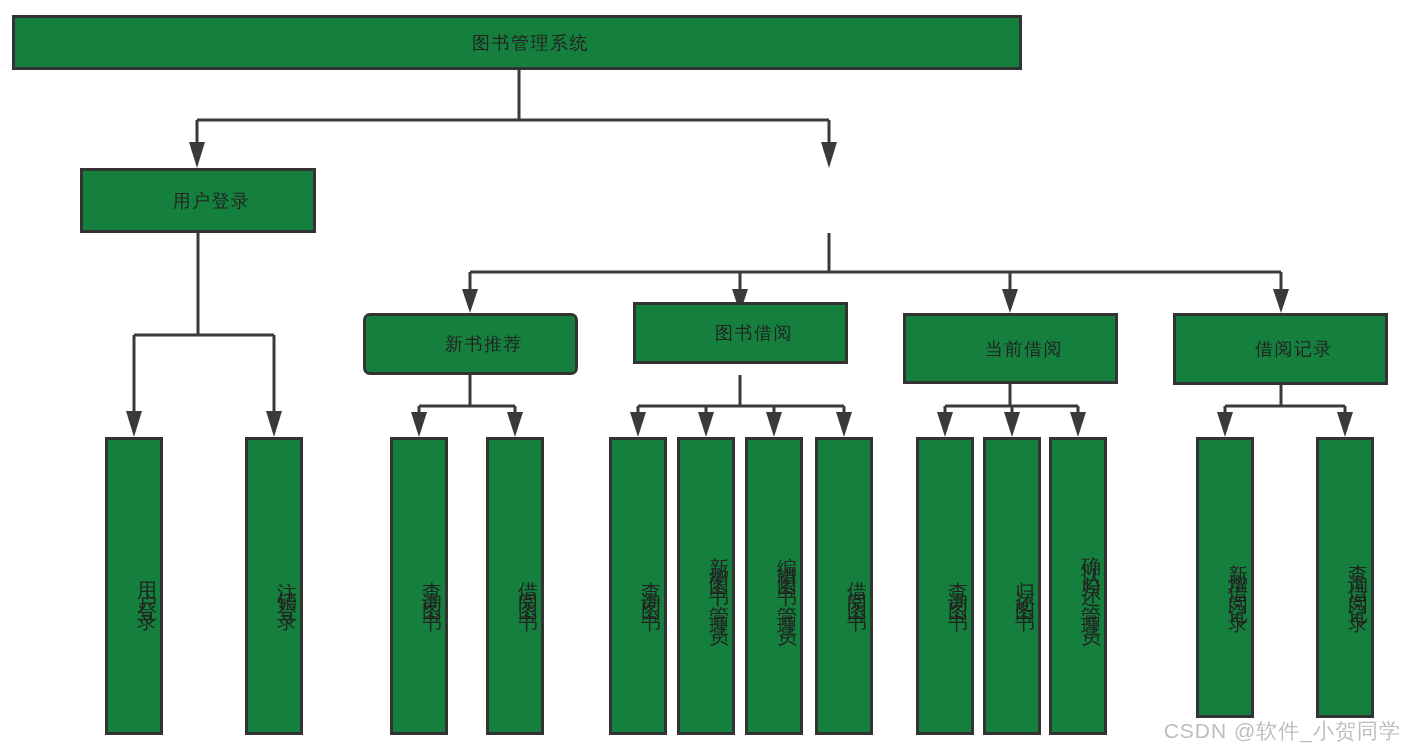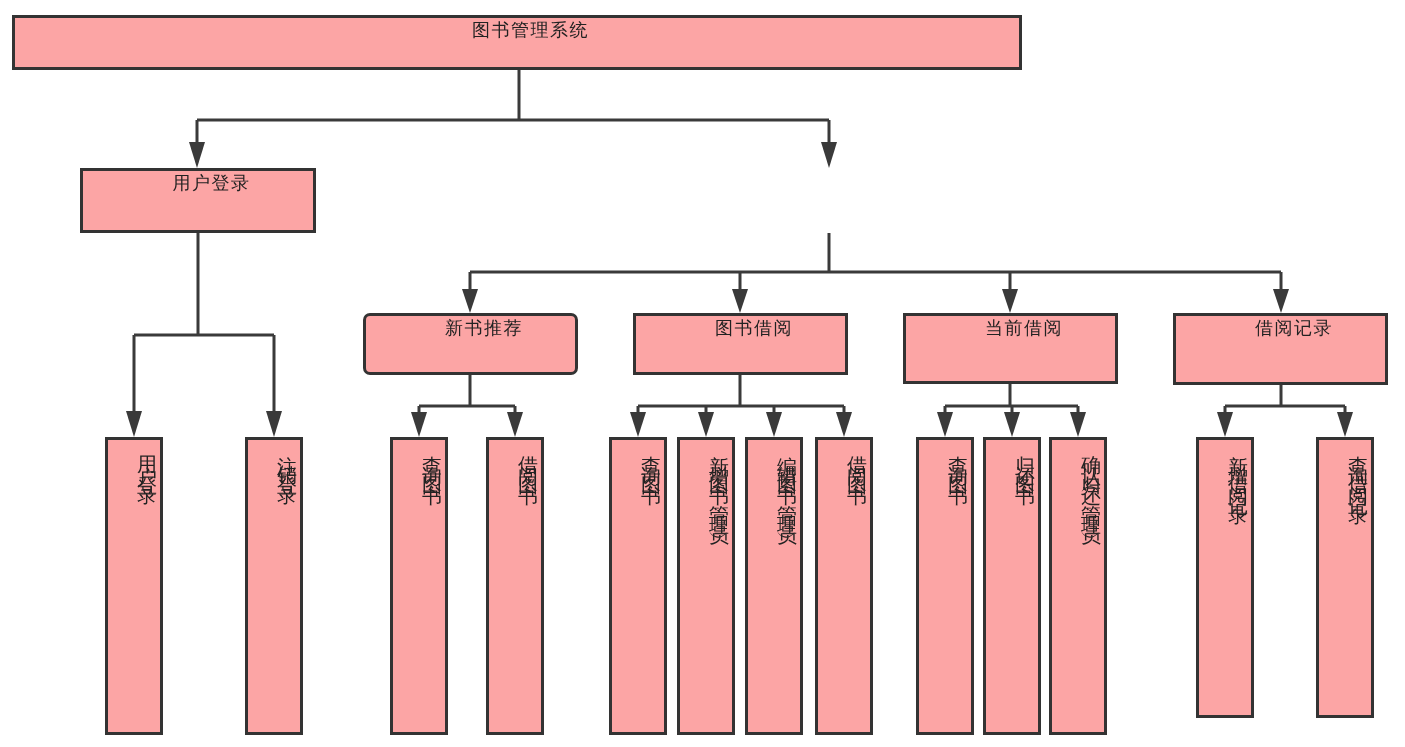--- a/index.html
+++ b/index.html
@@ -3,41 +3,41 @@
 <meta charset="utf-8">
 <style>
   html,body { margin:0; padding:0; background:#ffffff; }
   #canvas {
     position:relative; width:1405px; height:747px; background:#ffffff;
     font-family:"Liberation Sans","DejaVu Sans",sans-serif; overflow:hidden;
   }
   #connector-svg { position:absolute; left:0; top:0; z-index:0; }
   .box {
     position:absolute; box-sizing:border-box;
-    border:3px solid #333333; background:#fca5a5;
-    display:flex; justify-content:center;
+    border:3px solid #333333; background:#15803d;
+    display:flex; align-items:center; justify-content:center;
     z-index:1; color:#222222;padding-left:27px;
   }
   .hlabel { font-size:18px; letter-spacing:1.5px; color:#222222; white-space:nowrap; }
   .vbox span {
     writing-mode:vertical-rl; text-orientation:mixed;
     font-size:20px; letter-spacing:10px; line-height:1;
     color:#222222; white-space:nowrap;
   }
   #watermark {
     position:absolute; top:717px; right:4px; z-index:2;
     font-size:21px; color:rgba(148,148,153,0.62);
     letter-spacing:1px; white-space:nowrap;
   }
   
   #root-box   { left:12px;  top:15px;  width:1010px; height:55px; }
   #l2-0 { left:80px;  top:168px; width:236px; height:65px; }
   #l2-1 { left:711px; top:168px; width:237px; height:65px; }
   #l3-0 { left:363px;  top:313px; width:215px; height:62px;border-radius:7px; }
-  #l3-1 { left:633px;  top:313px; width:215px; height:62px; }
+  #l3-1 { left:633px;  top:302px; width:215px; height:62px; }
   #l3-2 { left:903px;  top:313px; width:215px; height:71px; }
   #l3-3 { left:1173px; top:313px; width:215px; height:72px; }
   .leaf { top:437px; width:58px; height:298px; }
   #leaf-0  { left:105px; }
   #leaf-1  { left:245px; }
   #leaf-2  { left:390px; }
   #leaf-3  { left:486px; }
   #leaf-4  { left:609px; }
   #leaf-5  { left:677px; }
   #leaf-6  { left:745px; }
@@ -157,13 +157,14 @@
   <div id="leaf-10" class="box vbox leaf">
     <span>确认归还（管理员）</span>
   </div>
   <div id="leaf-11" class="box vbox leaf">
     <span>新增借阅记录</span>
   </div>
   <div id="leaf-12" class="box vbox leaf">
     <span>查询借阅记录</span>
   </div>
 
+  <div id="watermark">CSDN @软件_小贺同学</div>
 </div>
 
 </body></html>

